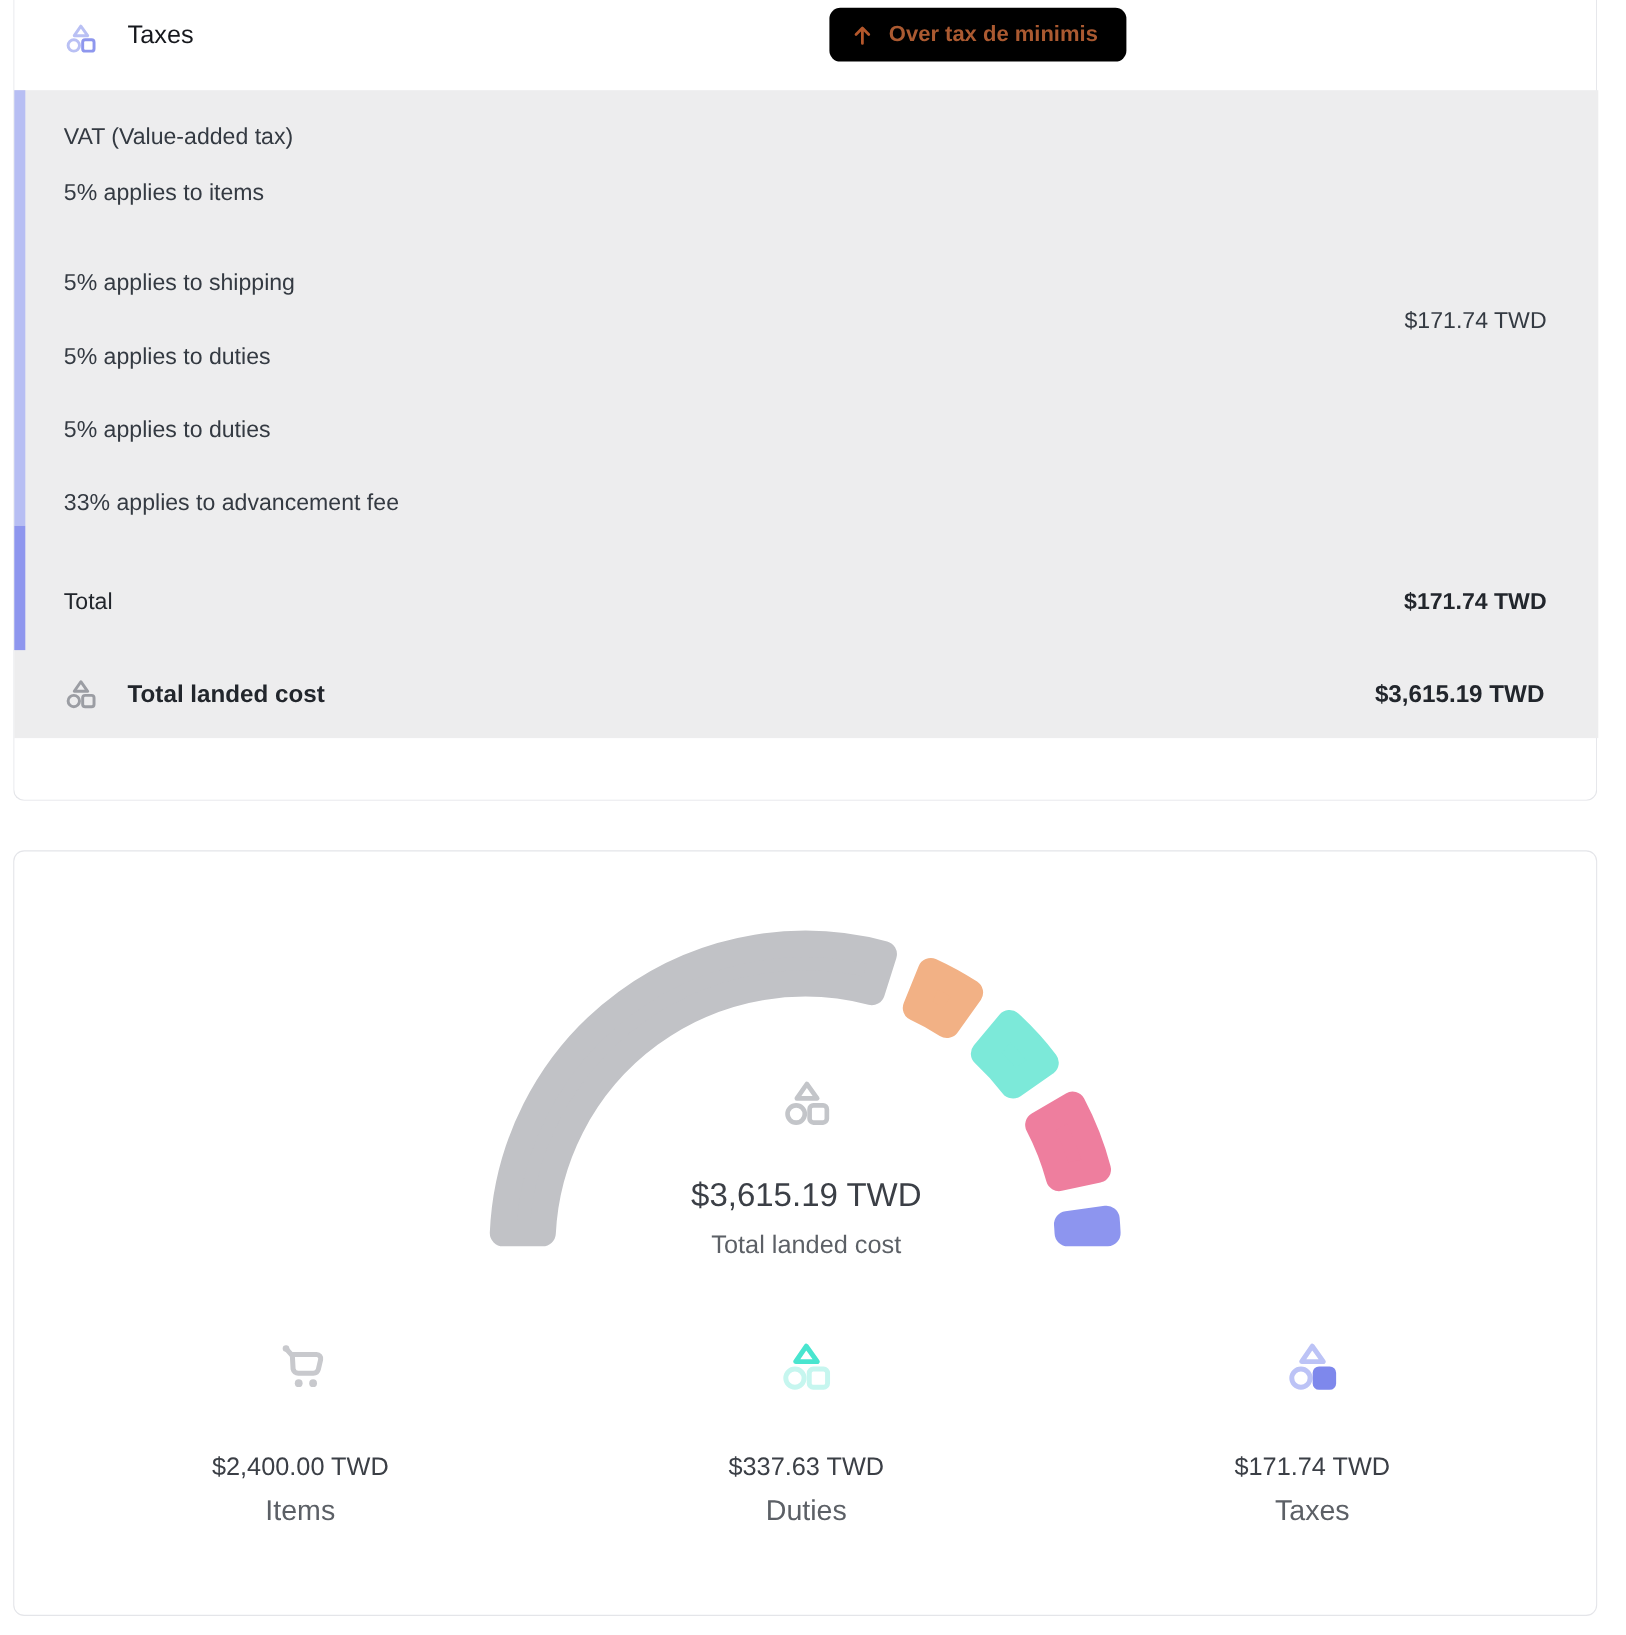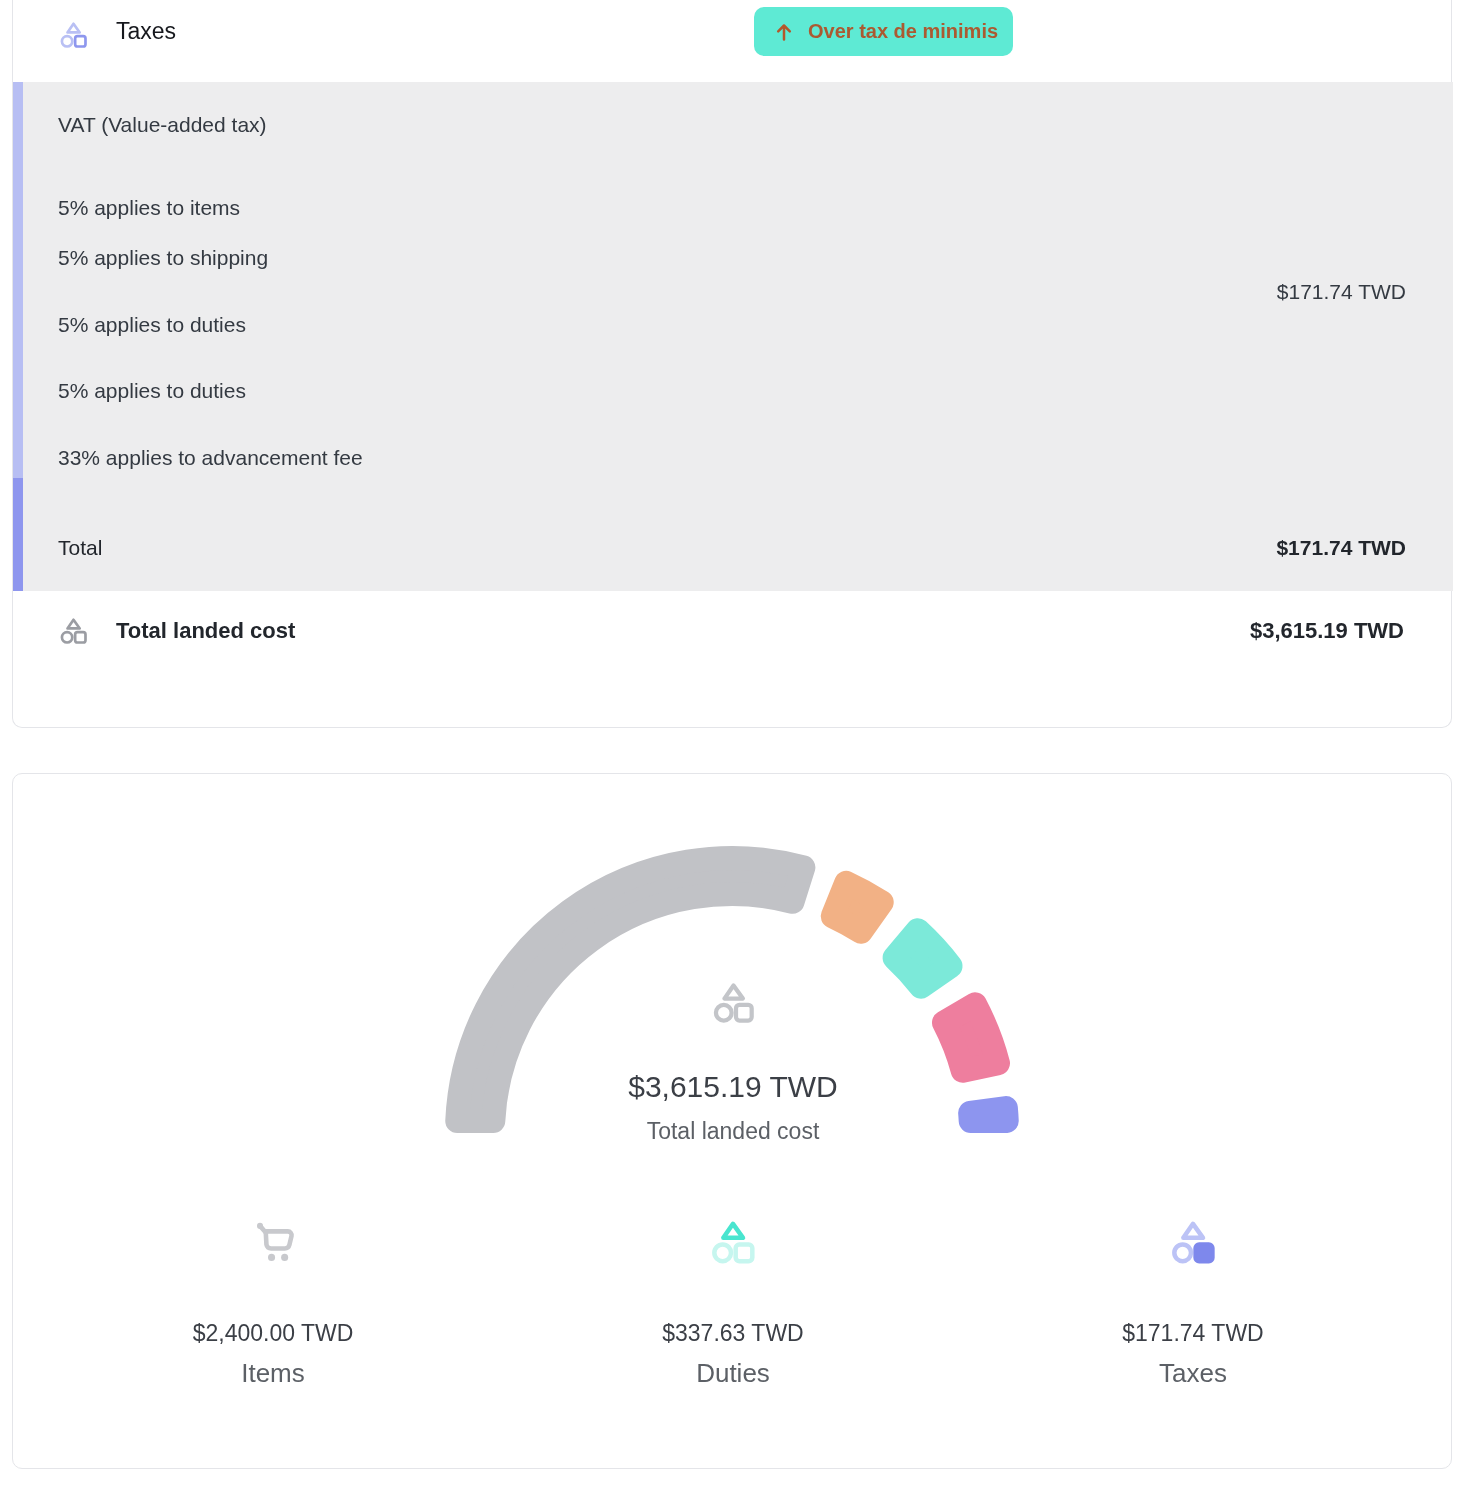--- a/index.html
+++ b/index.html
@@ -9,25 +9,25 @@
 
   .card { position:absolute; left:12px; width:1440px; background:#fff;
     border:1px solid #e4e5e9; border-radius:10px; }
   .card-taxes { top:-6px; height:734px; border-top:none; border-radius:0 0 10px 10px; }
   .card-gauge { top:773px; height:696px; }
 
   
   .tax-header { position:absolute; top:0; left:0; right:0; height:88px; }
   .tax-header .trio { position:absolute; left:45px; top:25px; }
   .tax-title { position:absolute; left:103px; top:24px; font-size:23px; font-weight:500; color:#16181d; }
-  .badge { position:absolute; left:741px; top:13px; height:49px; padding:0 15px 0 18px;
-    background:#5eead4; border-radius:10px; display:flex; align-items:center; gap:12px; }
+  .badge { position:absolute; left:741px; top:13px; height:49px; padding:0 26px 0 18px;
+    background:#000000; border-radius:10px; display:flex; align-items:center; gap:12px; }
   .badge-text { font-size:20px; font-weight:600; color:#ab5a31; }
 
-  .tax-panel { position:absolute; top:88px; left:0; width:1440px; height:509px; background:#ededee; }
+  .tax-panel { position:absolute; top:88px; left:0; width:1440px; height:589px; background:#ededee; }
   .bar { position:absolute; left:0; top:0; width:10px; }
   .bar-light { height:396px; background:#b7bef3; }
   .bar-dark { top:396px; height:113px; background:#8e96ee; }
   .tax-line { position:absolute; left:45px; font-size:21px; line-height:28px; color:#343a42; }
   .tax-amount { position:absolute; right:47px; top:196px; font-size:21px; line-height:28px; color:#343a42; }
   .total-label { position:absolute; left:45px; top:452px; font-size:21px; line-height:28px; font-weight:400; color:#22262c; }
   .total-amount { position:absolute; right:47px; top:452px; font-size:21px; line-height:28px; font-weight:700; color:#22262c; }
 
   .tax-footer { position:absolute; top:597px; left:0; right:0; height:130px; }
   .tax-footer .trio { position:absolute; left:45px; top:24px; }
@@ -73,21 +73,21 @@
         </svg>
         <span class="badge-text">Over tax de minimis</span>
       </span>
     </div>
 
     <div class="tax-panel">
       <span class="bar bar-light"></span>
       <span class="bar bar-dark"></span>
 
       <div class="tax-line" style="top:29px">VAT (Value-added tax)</div>
-      <div class="tax-line" style="top:112px">5% applies to items</div>
+      <div class="tax-line" style="top:80px">5% applies to items</div>
       <div class="tax-line" style="top:162px">5% applies to shipping</div>
       <div class="tax-line" style="top:229px">5% applies to duties</div>
       <div class="tax-line" style="top:295px">5% applies to duties</div>
       <div class="tax-line" style="top:362px">33% applies to advancement fee</div>
 
       <div class="tax-amount">$171.74 TWD</div>
 
       <div class="total-label">Total</div>
       <div class="total-amount">$171.74 TWD</div>
     </div>

